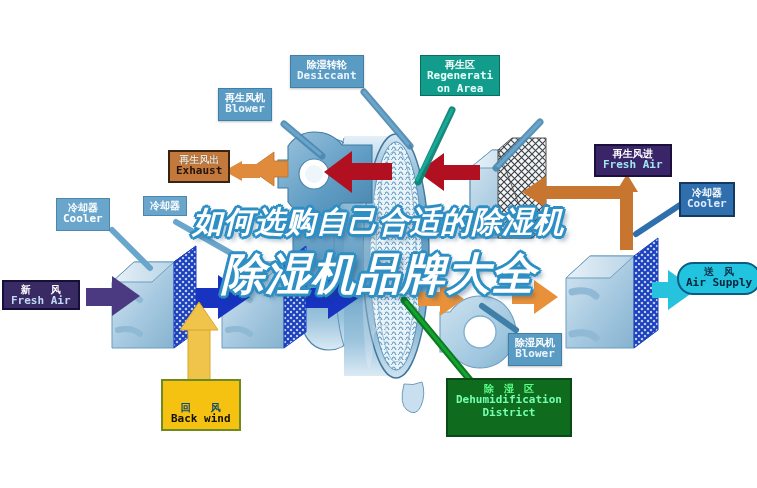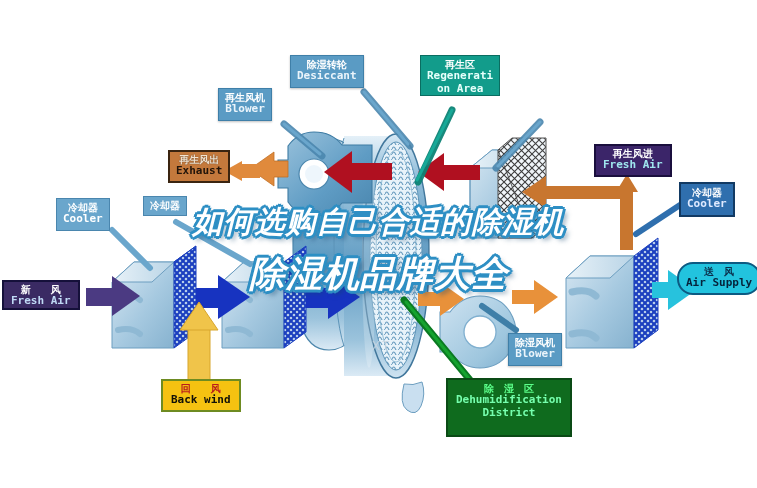--- a/index.html
+++ b/index.html
@@ -111,21 +111,21 @@
   }
   .lbl.green .cn{color:#5bff8a;}
   .lbl.green .en{color:#76ffae;}
 
   
   .lbl.yellow{
     background:#f5c211;
     border:2px solid #6e8b21;
     padding:2px 8px 3px;
   }
-  .lbl.yellow .cn{color:#b91c1c;}
+  .lbl.yellow .cn{color:#0c4a6e;margin-top:19px;}
   .lbl.yellow .en{color:#101008;}
 
   
   .lbl.cyan{
     background:#22c3de;
     border:2px solid #0c5a82;
     padding:2px 7px 3px;
   }
   .lbl.cyan .cn{color:#0b2d4a;}
   .lbl.cyan .en{color:#06233b;}
@@ -147,30 +147,29 @@
     line-height:52px;
     color:#ffffff;
     letter-spacing:1px;
     text-shadow:
       -2px -2px 0 #2e8fc4, 2px -2px 0 #2e8fc4,
       -2px  2px 0 #2e8fc4, 2px  2px 0 #2e8fc4,
        0   -3px 0 #2e8fc4, 0    3px 0 #2e8fc4,
       -3px  0   0 #2e8fc4, 3px  0   0 #2e8fc4,
        4px 4px 5px rgba(20,70,110,.55);
   }
-  #overlay-title .tline.l2{font-size:36px;}
+  #overlay-title .tline.l2{font-size:44px;}
   .wm{
     position:absolute;
     z-index:20;
     color:#cfd9e2;
     font-size:13px;
     font-family:"DejaVu Sans Mono","Liberation Mono",monospace;
     letter-spacing:2px;
     opacity:.75;
-    margin-top:16px;
   }
 </style>
 </head>
 <body>
 
 <div id="stage">
 
   <svg id="svg-layer" viewBox="0 0 757 488" xmlns="http://www.w3.org/2000/svg">
     <defs>
       <linearGradient id="gRotorFace" x1="0" y1="0" x2="0" y2="1">

